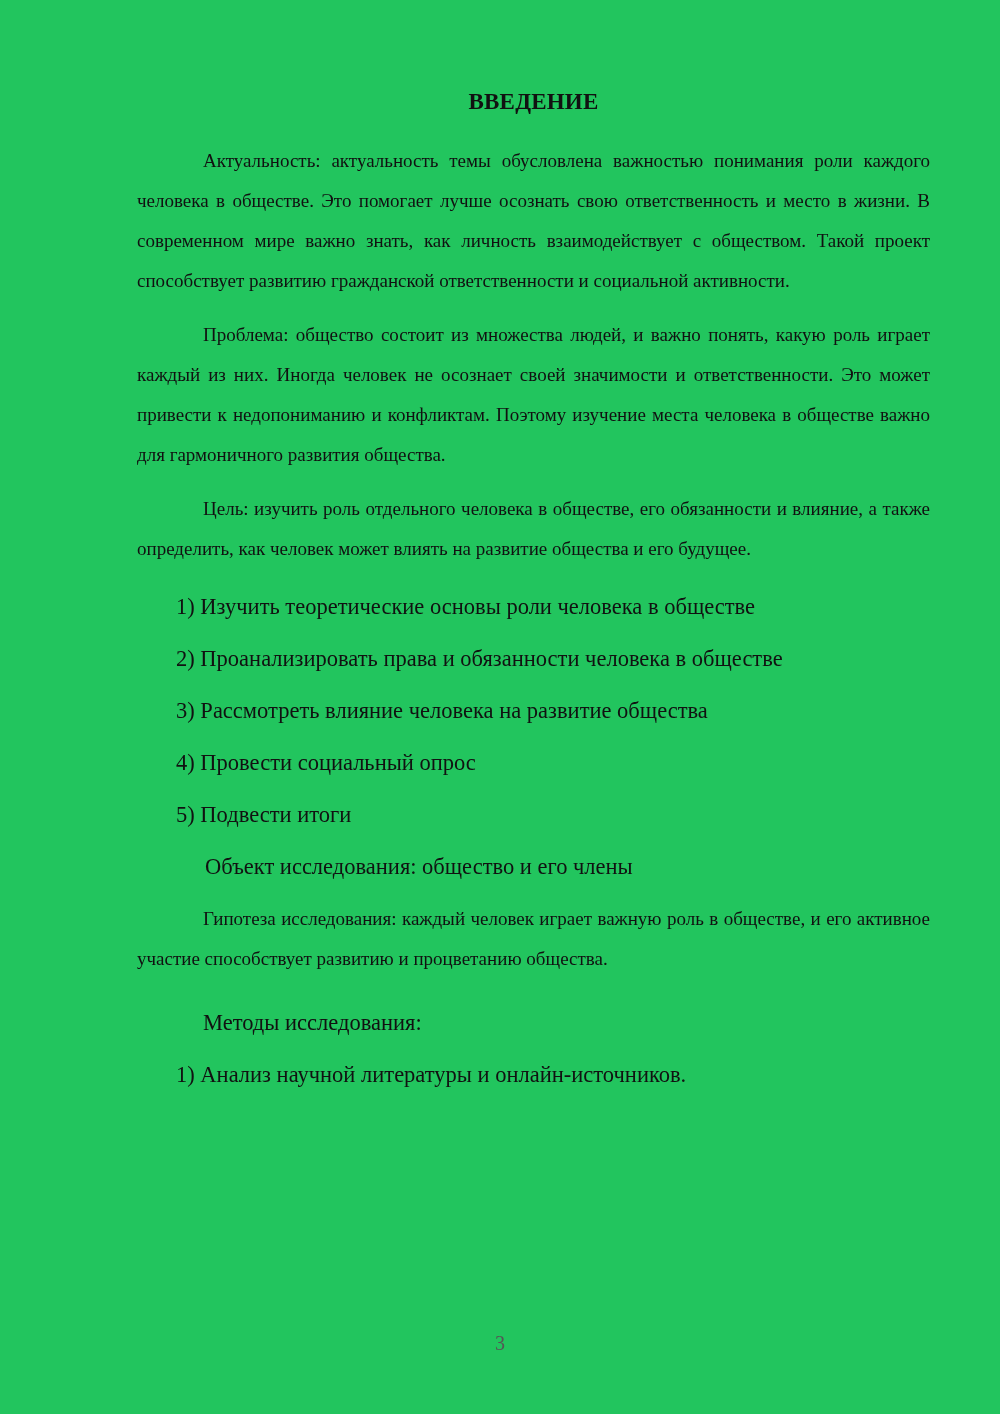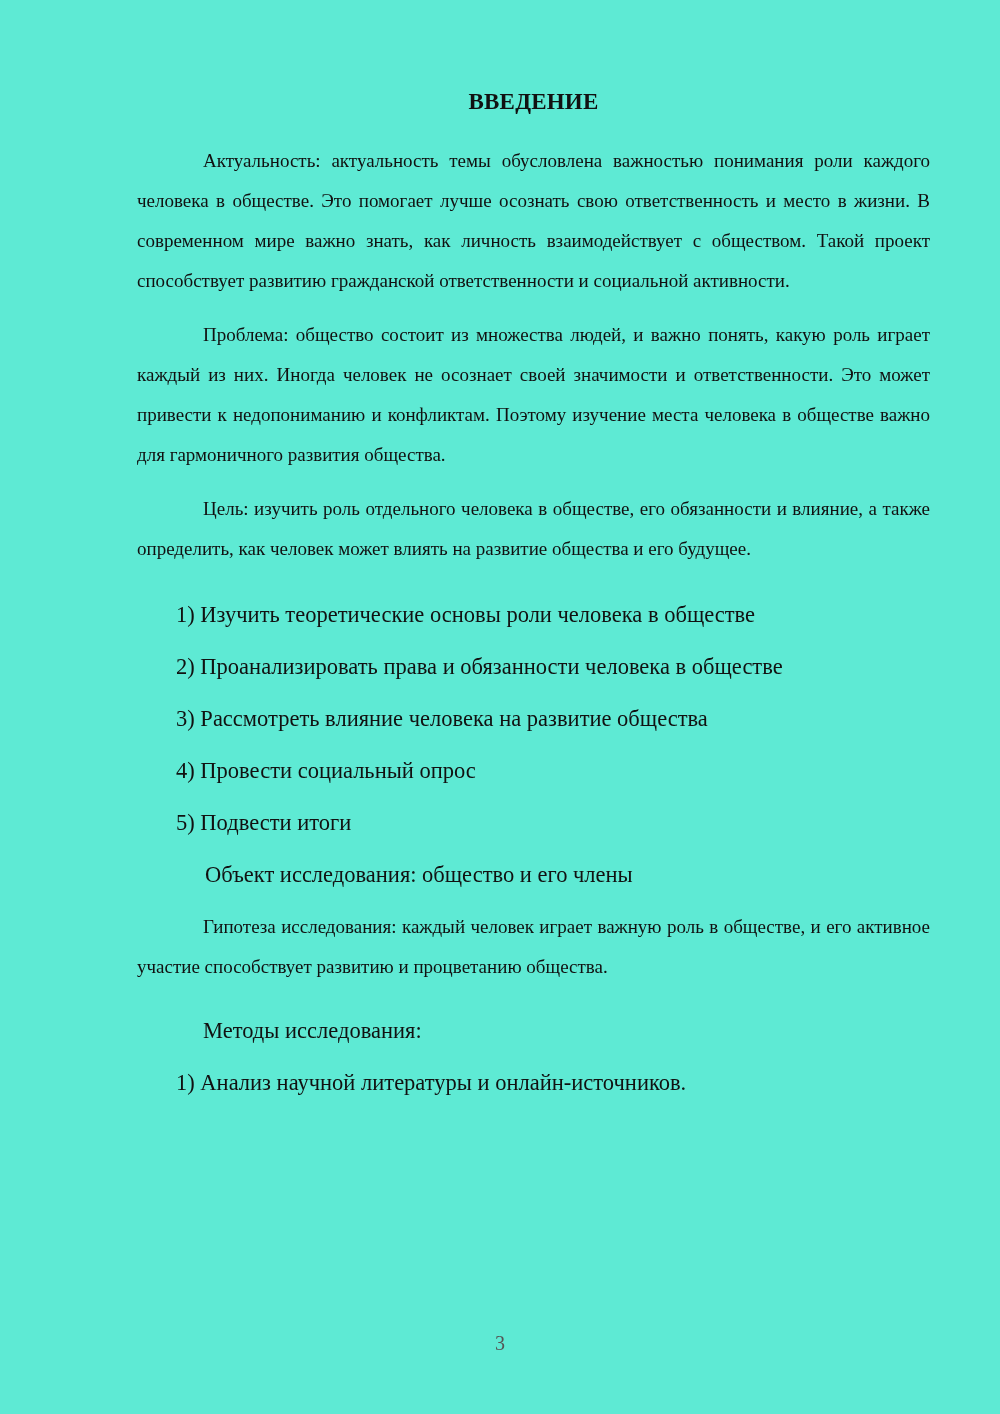--- a/index.html
+++ b/index.html
@@ -4,21 +4,21 @@
 <style>
   html, body {
     margin: 0;
     padding: 0;
     background: #ffffff;
   }
   .page {
     position: relative;
     width: 1000px;
     height: 1414px;
-    background: #5eead4;
+    background: #22c55e;
     margin: 0 auto;
     overflow: hidden;
     font-family: "Liberation Serif", "DejaVu Serif", serif;
     color: #111111;
     -webkit-font-smoothing: antialiased;
   }
   .content {
     position: absolute;
     left: 137px;
     top: 88px;
@@ -43,21 +43,21 @@
   }
   .sub-head {
     font-size: 22.5px;
     line-height: 40px;
     text-align: left;
     text-indent: 66px;
     margin: 0 0 12px 0;
   }
   .list {
     list-style: none;
-    margin: 8px 0 12px 0;
+    margin: 0 0 12px 0;
     padding: 0;
   }
   .list-item {
     font-size: 22.5px;
     line-height: 40px;
     text-align: left;
     padding-left: 39px;
     margin-bottom: 12px;
     white-space: nowrap;
   }

